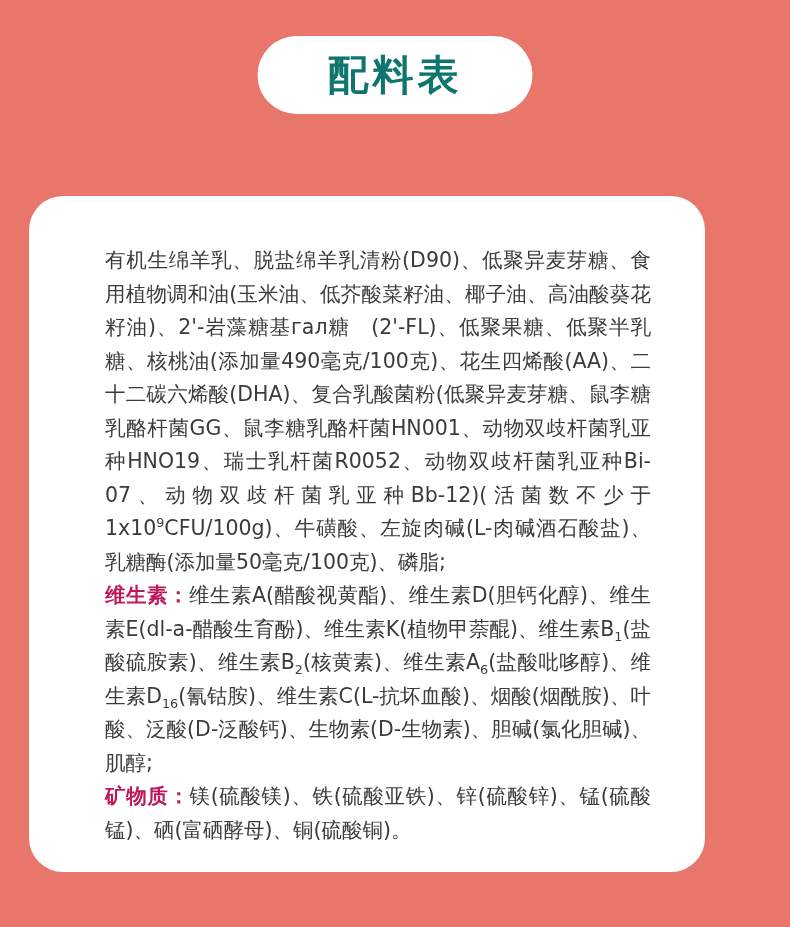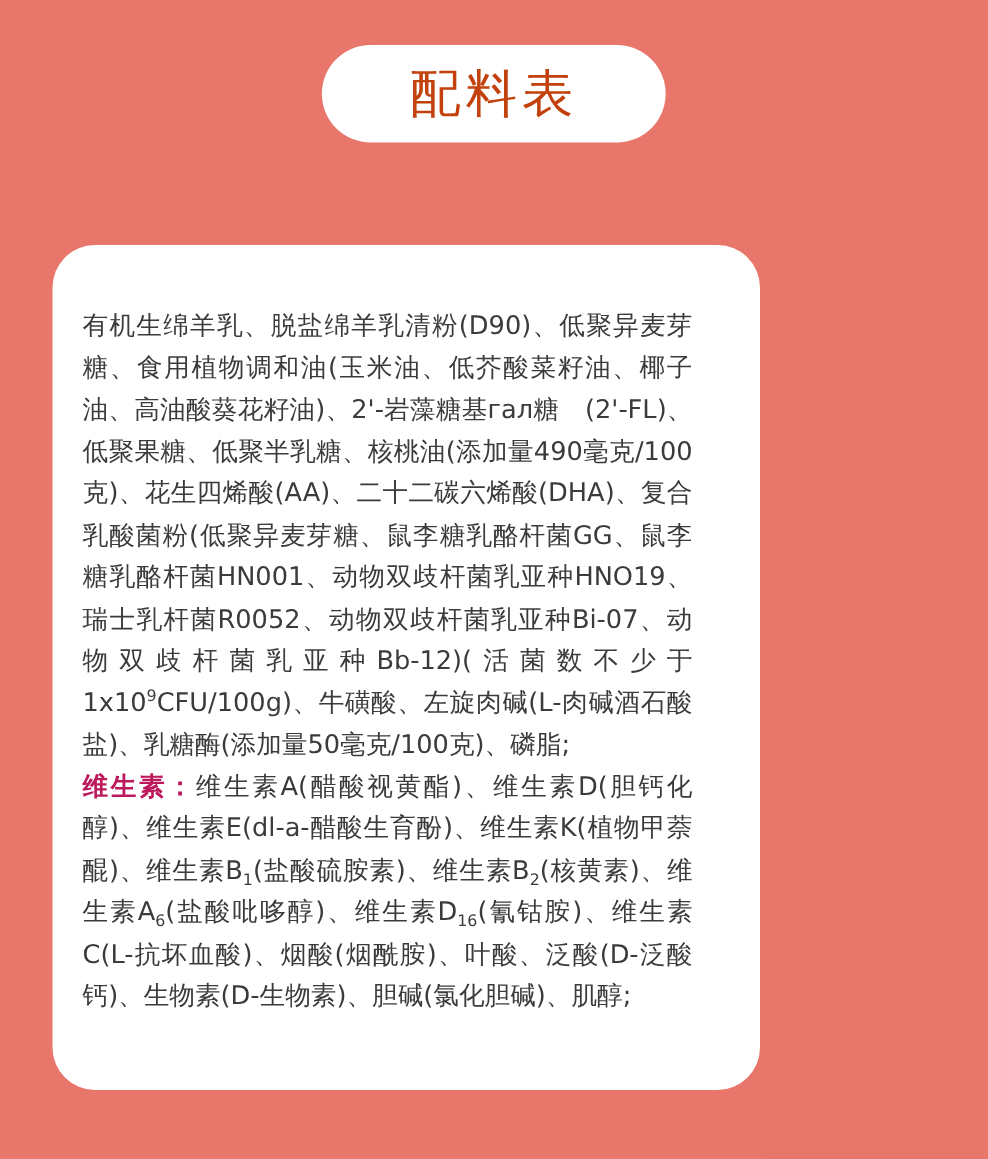--- a/index.html
+++ b/index.html
@@ -28,35 +28,35 @@
     width: 275px;
     height: 78px;
     background: #ffffff;
     border-radius: 39px;
     display: flex;
     align-items: center;
     justify-content: center;
   }
   .title-text {
     font-size: 41px;
-    font-weight: normal;
-    color: #c2410c;
+    font-weight: bold;
+    color: #0f766e;
     letter-spacing: 4px;
     font-family: "DejaVu Sans", "Liberation Sans", sans-serif;
   }
   .card {
     position: absolute;
-    left: 42px;
+    left: 29px;
     top: 196px;
-    width: 566px;
+    width: 676px;
     height: 676px;
     background: #ffffff;
     border-radius: 34px;
     box-sizing: border-box;
-    padding: 48px 54px 40px 24px;
+    padding: 48px 54px 40px 76px;
   }
   .body-text {
     font-size: 20.5px;
     line-height: 33.5px;
     color: #3b3b3b;
     text-align: justify;
     font-family: "DejaVu Sans", "Liberation Sans", sans-serif;
     letter-spacing: 0px;
   }
   .body-text p {
@@ -87,17 +87,18 @@
     <div class="title-text">配料表</div>
   </div>
 
   <div class="card">
     <div class="body-text">
 
       <p><span>有机生绵羊乳、脱盐绵羊乳清粉(D90)、低聚异麦芽糖、食用植物调和油(玉米油、低芥酸菜籽油、椰子油、高油酸葵花籽油)、2'-岩藻糖基гал糖　(2'-FL)、低聚果糖、低聚半乳糖、核桃油(添加量490毫克/100克)、花生四烯酸(AA)、二十二碳六烯酸(DHA)、复合乳酸菌粉(低聚异麦芽糖、鼠李糖乳酪杆菌GG、鼠李糖乳酪杆菌HN001、动物双歧杆菌乳亚种HNO19、瑞士乳杆菌R0052、动物双歧杆菌乳亚种Bi-07、动物双歧杆菌乳亚种Bb-12)(活菌数不少于1x10</span><sup>9</sup><span>CFU/100g)、牛磺酸、左旋肉碱(L-肉碱酒石酸盐)、乳糖酶(添加量50毫克/100克)、磷脂;</span></p>
 
       <p><span class="section-label">维生素：</span><span>维生素A(醋酸视黄酯)、维生素D(胆钙化醇)、维生素E(dl-a-醋酸生育酚)、维生素K(植物甲萘醌)、维生素B</span><sub>1</sub><span>(盐酸硫胺素)、维生素B</span><sub>2</sub><span>(核黄素)、维生素A</span><sub>6</sub><span>(盐酸吡哆醇)、维生素D</span><sub>16</sub><span>(氰钴胺)、维生素C(L-抗坏血酸)、烟酸(烟酰胺)、叶酸、泛酸(D-泛酸钙)、生物素(D-生物素)、胆碱(氯化胆碱)、肌醇;</span></p>
 
+      <p><span class="section-label">矿物质：</span><span>镁(硫酸镁)、铁(硫酸亚铁)、锌(硫酸锌)、锰(硫酸锰)、硒(富硒酵母)、铜(硫酸铜)。</span></p>
 
     </div>
   </div>
 
 </div>
 
 </body></html>

